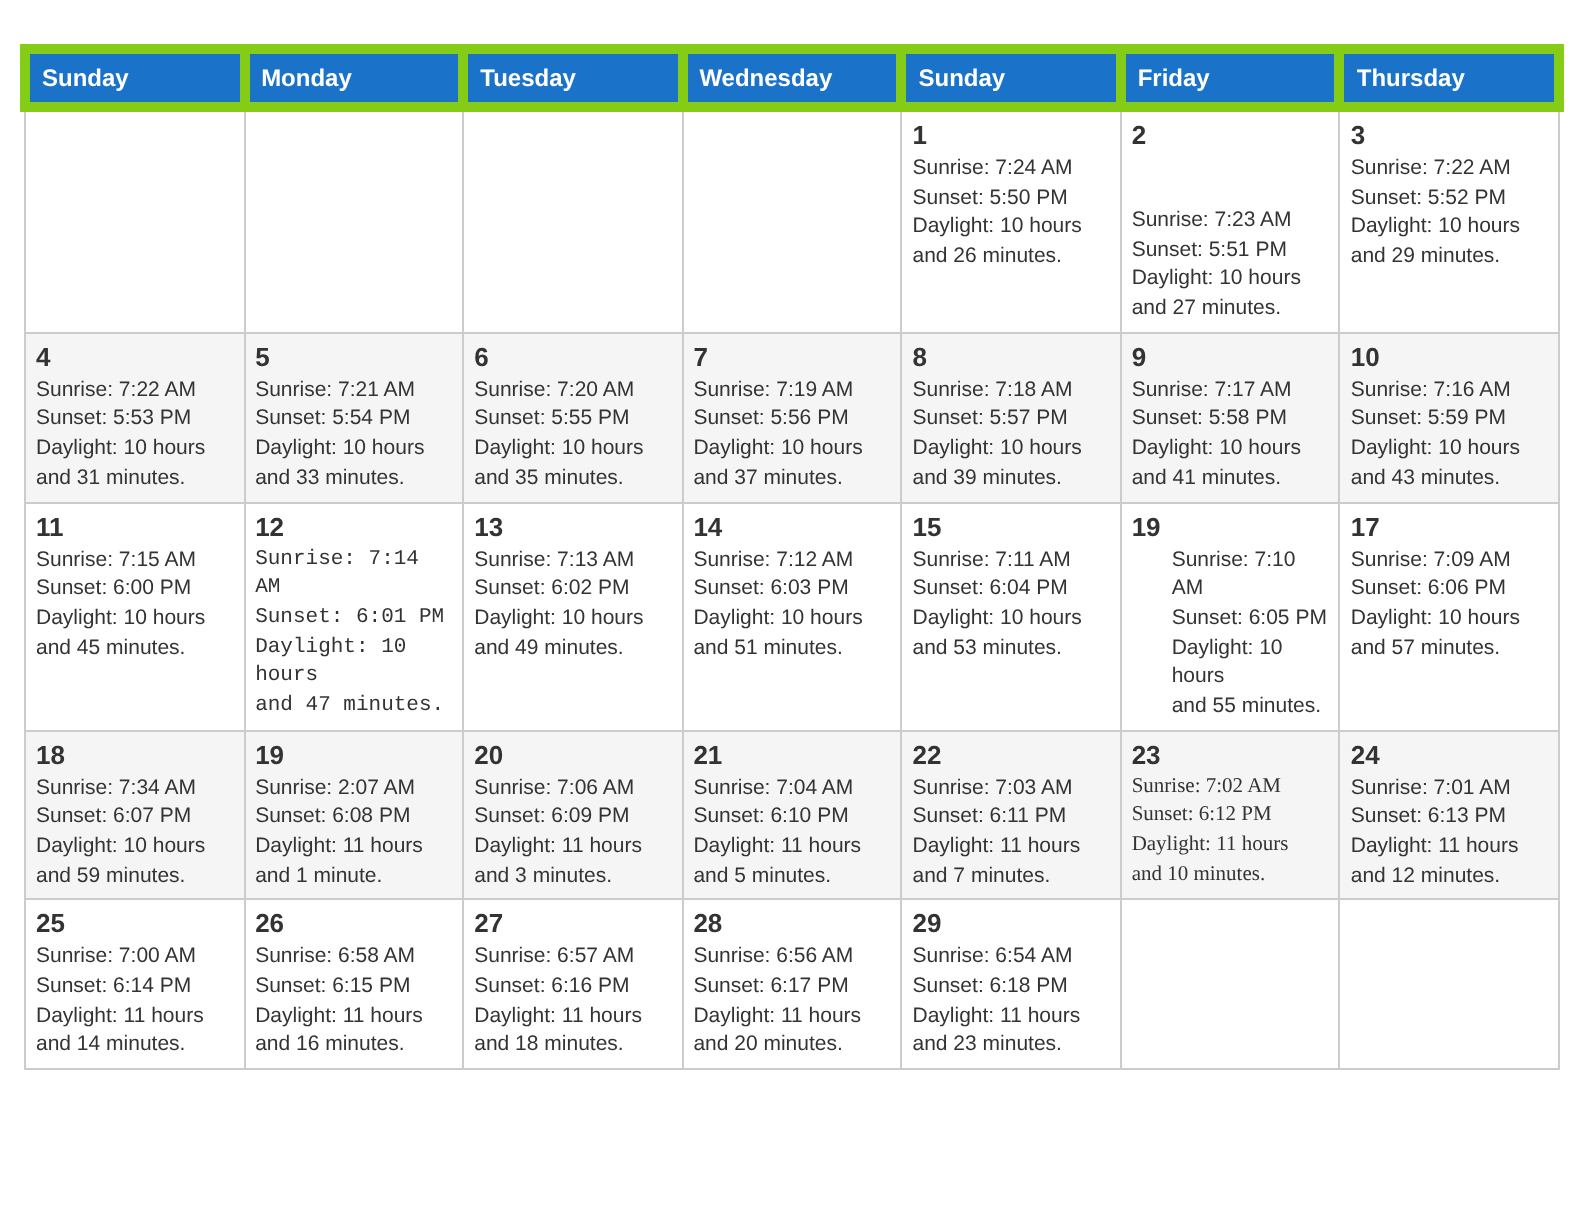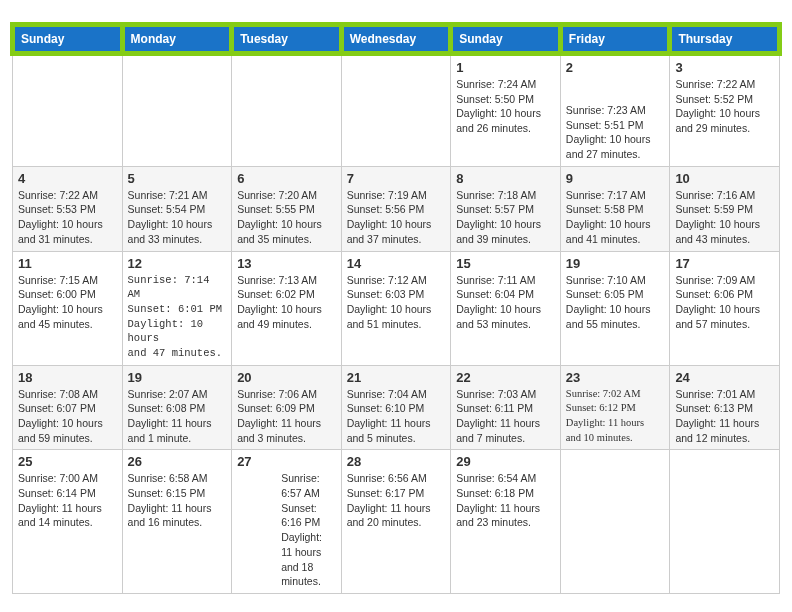--- a/index.html
+++ b/index.html
@@ -225,37 +225,37 @@
         </td>
         <td>
           <span class="day-num">15</span>
           <div class="day-info" style="white-space: pre-line;">Sunrise: 7:11 AM
 Sunset: 6:04 PM
 Daylight: 10 hours
 and 53 minutes.</div>
         </td>
         <td>
           <span class="day-num">19</span>
-          <div class="day-info" style="white-space: pre-line;">Sunrise: 7:10 AM
+          <div class="day-info" style="white-space: pre-line; margin-left: 20px;">Sunrise: 7:10 AM
 Sunset: 6:05 PM
 Daylight: 10 hours
 and 55 minutes.</div>
         </td>
         <td>
           <span class="day-num">17</span>
           <div class="day-info" style="white-space: pre-line;">Sunrise: 7:09 AM
 Sunset: 6:06 PM
 Daylight: 10 hours
 and 57 minutes.</div>
         </td>
       </tr>
       <tr>
         <td>
           <span class="day-num">18</span>
-          <div class="day-info" style="white-space: pre-line;">Sunrise: 7:08 AM
+          <div class="day-info" style="white-space: pre-line;">Sunrise: 7:34 AM
 Sunset: 6:07 PM
 Daylight: 10 hours
 and 59 minutes.</div>
         </td>
         <td>
           <span class="day-num">19</span>
           <div class="day-info" style="white-space: pre-line;">Sunrise: 2:07 AM
 Sunset: 6:08 PM
 Daylight: 11 hours
 and 1 minute.</div>
@@ -306,21 +306,21 @@
         </td>
         <td>
           <span class="day-num">26</span>
           <div class="day-info" style="white-space: pre-line;">Sunrise: 6:58 AM
 Sunset: 6:15 PM
 Daylight: 11 hours
 and 16 minutes.</div>
         </td>
         <td>
           <span class="day-num">27</span>
-          <div class="day-info" style="white-space: pre-line; margin-left: 44px;">Sunrise: 6:57 AM
+          <div class="day-info" style="white-space: pre-line;">Sunrise: 6:57 AM
 Sunset: 6:16 PM
 Daylight: 11 hours
 and 18 minutes.</div>
         </td>
         <td>
           <span class="day-num">28</span>
           <div class="day-info" style="white-space: pre-line;">Sunrise: 6:56 AM
 Sunset: 6:17 PM
 Daylight: 11 hours
 and 20 minutes.</div>

